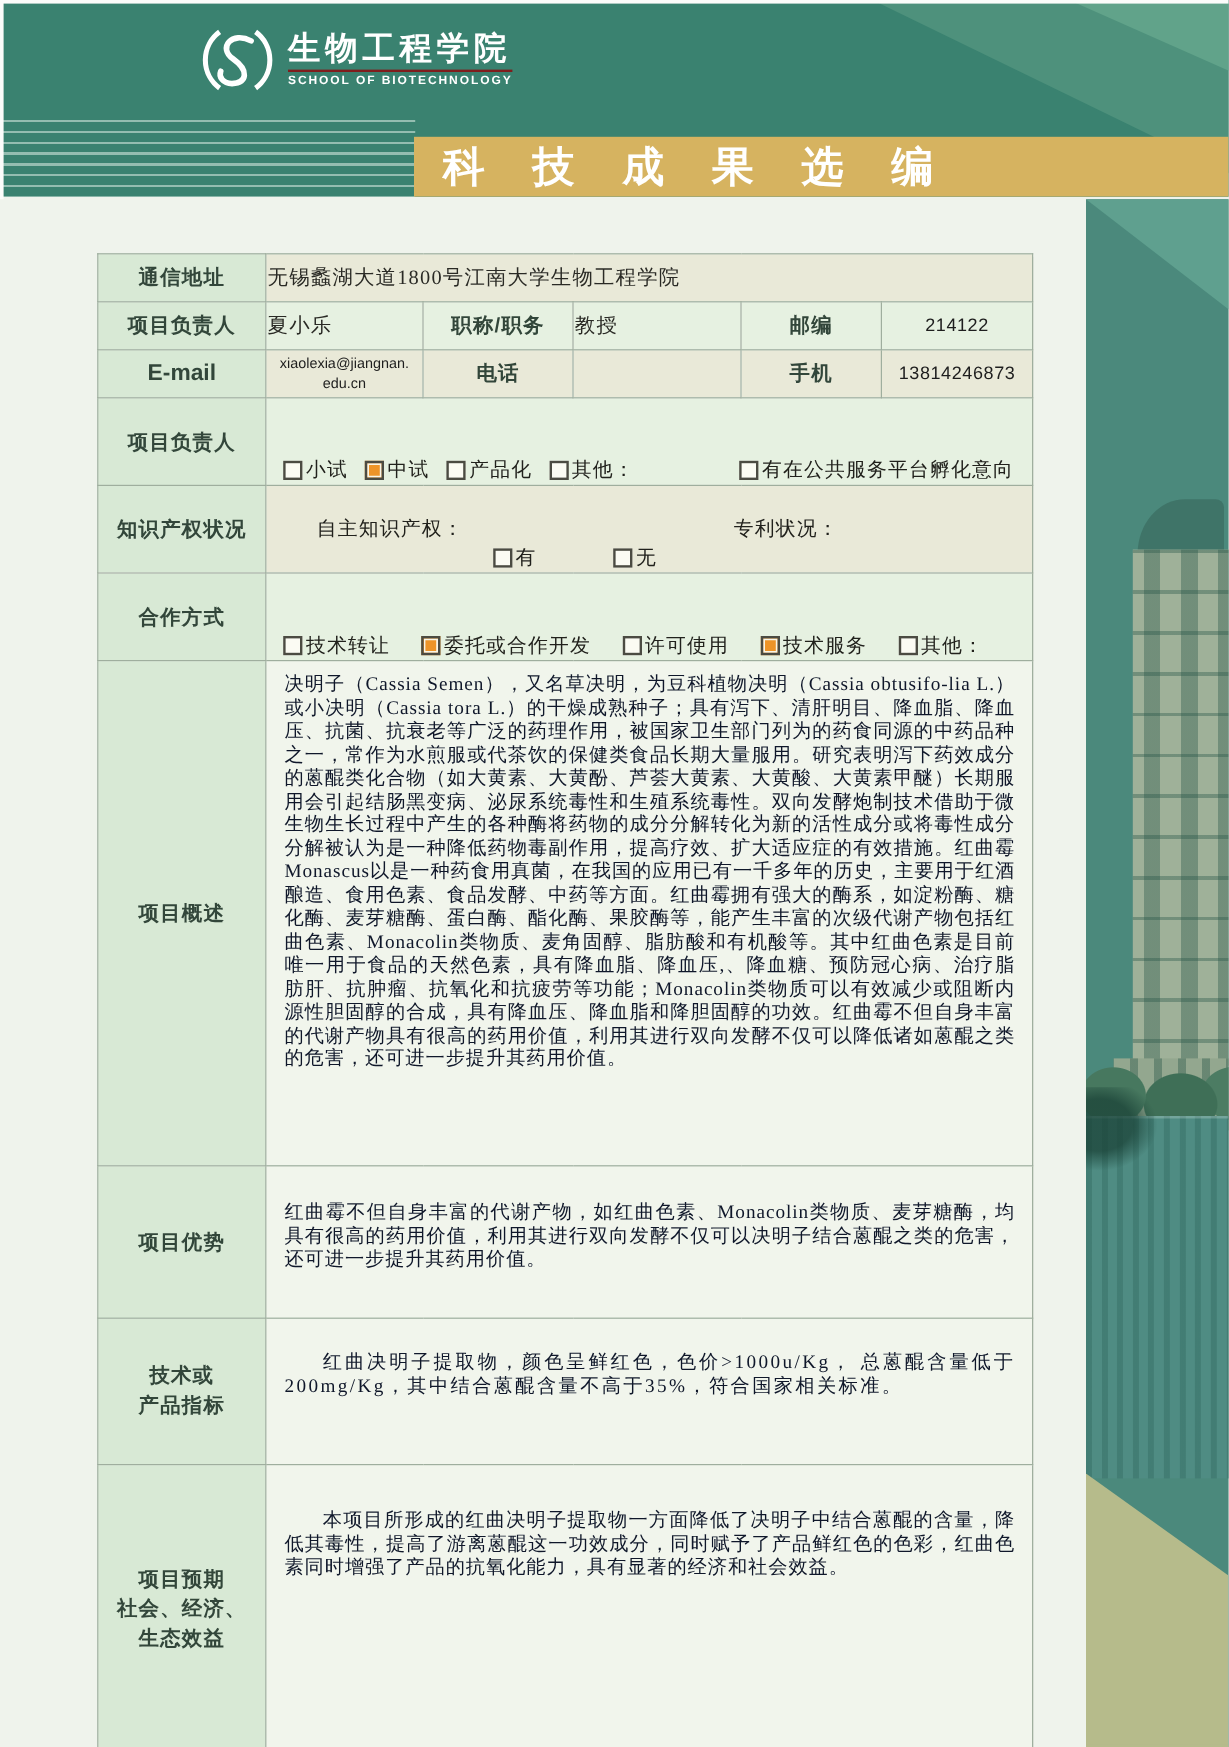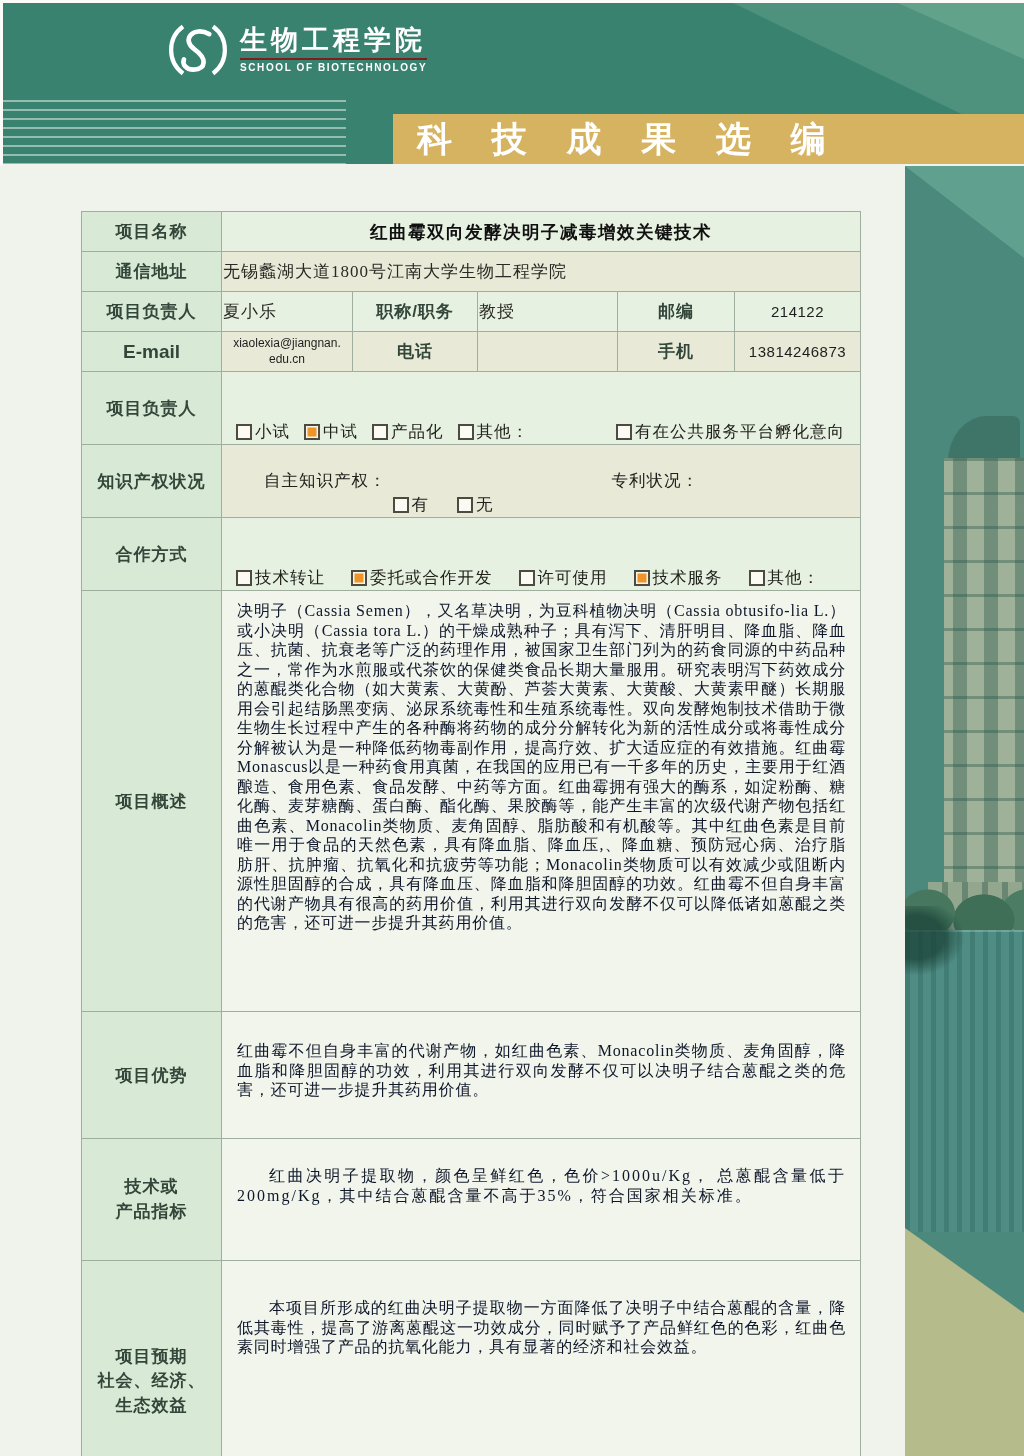--- a/index.html
+++ b/index.html
@@ -10,21 +10,21 @@
 
   
   .hero{position:absolute;top:0;left:0;width:1024px;height:164px;background:#3a8270;overflow:hidden;}
   .hero-d1{position:absolute;inset:0;background:#4e917c;clip-path:polygon(71% 0,100% 0,100% 88%);}
   .hero-d2{position:absolute;inset:0;background:#61a38a;clip-path:polygon(87% 0,100% 0,100% 36%);}
   .hero-stripes{position:absolute;left:0;top:100px;width:346px;height:64px;
         background:repeating-linear-gradient(180deg,rgba(222,238,229,.55) 0 2px,rgba(0,0,0,0) 2px 9px);}
   .logo{position:absolute;left:168px;top:20px;display:flex;align-items:center;gap:12px;color:#fff;}
   .logo-cn{font-family:"Liberation Serif",serif;font-weight:bold;font-size:27px;letter-spacing:4px;line-height:1;}
   .logo-en{font-size:10px;letter-spacing:1.6px;border-top:2px solid #7f1d1d;margin-top:4px;padding-top:2px;font-weight:bold;}
-  .banner{position:absolute;left:345px;top:114px;right:0;height:50px;background:#d6b360;display:flex;align-items:center;margin-left:48px;}
+  .banner{position:absolute;left:345px;top:114px;right:0;height:50px;background:#d6b360;display:flex;align-items:center;}
   .banner-title{color:#fff;font-size:35px;font-weight:bold;letter-spacing:15px;padding-left:24px;white-space:nowrap;}
 
   
   .strip{position:absolute;left:905px;top:166px;width:119px;height:1290px;background:#4b897c;overflow:hidden;}
   .strip-light{position:absolute;left:0;top:0;width:100%;height:92px;background:#5fa08f;
         clip-path:polygon(0 0,100% 0,100% 100%);}
   .bldg-roof{position:absolute;right:4px;top:250px;width:72px;height:48px;background:#3f7468;
         border-radius:55% 10% 0 0 / 95% 14% 0 0;}
   .bldg-wall{position:absolute;right:0;top:292px;width:80px;height:430px;background:#9fb199;
         background-image:
@@ -58,21 +58,21 @@
   .h40{height:40px}.h38{height:38px}.h39{height:39px}
   .h421{height:421px}.h127{height:127px}.h122{height:122px}.h242{height:242px}
 
   .val-bold{font-weight:bold;font-size:17.5px;color:#101010;text-align:center;letter-spacing:1.5px;}
   .val-serif{font-family:"Liberation Serif",serif;font-size:17px;color:#2a2a25;text-align:left;letter-spacing:1px;}
   .val-num{font-size:15px;color:#1e1e1e;text-align:center;letter-spacing:.5px;}
   .email-lab{font-size:19px;font-weight:bold;letter-spacing:0;}
   .email-val{font-size:12px;color:#1e1e1e;text-align:center;line-height:1.3;word-break:break-all;padding:0 9px;}
 
   .chk-cell{font-family:"Liberation Serif",serif;font-size:16.5px;color:#21211c;letter-spacing:1px;}
-  .chk-line{display:flex;align-items:center;padding:0 14px 0 13px;}
+  .chk-line{display:flex;align-items:center;padding:0 14px 0 13px;gap:18px;}
   .chk{display:inline-flex;align-items:center;gap:3px;cursor:pointer;white-space:nowrap;margin-top:48px;}
   .box{width:12px;height:12px;border:2px solid #4b4b42;background:#fbfbf3;flex:none;}
   .chk[data-checked="true"] .box{background:#ee9428;box-shadow:inset 0 0 0 1.5px #f8f5e8;}
   .gap14{gap:14px}.gap26{gap:26px}
   .push-right{margin-left:auto;}
   .ip-own{margin-right:6px;}
   .ip-gap{width:28px;flex:none;}
   .patent{margin-left:auto;margin-right:146px;}
 
   .para{font-family:"Liberation Serif",serif;font-size:16px;line-height:19.5px;letter-spacing:.8px;
@@ -124,24 +124,20 @@
     <colgroup>
       <col style="width:140px">
         <col style="width:131px">
         <col style="width:125px">
       <col style="width:140px">
         <col style="width:117px">
         <col style="width:126px">
     </colgroup>
 
     <tbody>
-        <tr class="h40">
-      <td class="lab">项目名称</td>
-      <td class="vg val-bold" colspan="5">红曲霉双向发酵决明子减毒增效关键技术</td>
-    </tr>
 
     <tr class="h40">
       <td class="lab">通信地址</td>
       <td class="vb val-serif" colspan="5">无锡蠡湖大道1800号江南大学生物工程学院</td>
     </tr>
 
     <tr class="h40">
       <td class="lab">项目负责人</td>
       <td class="vg val-serif">夏小乐</td>
       <td class="lab vg">职称/职务</td>
@@ -237,21 +233,21 @@
     <tr class="h421">
       <td class="lab">项目概述</td>
       <td class="vw" colspan="5">
         <p class="para">决明子（Cassia Semen），又名草决明，为豆科植物决明（Cassia obtusifo-lia L.）或小决明（Cassia tora L.）的干燥成熟种子；具有泻下、清肝明目、降血脂、降血压、抗菌、抗衰老等广泛的药理作用，被国家卫生部门列为的药食同源的中药品种之一，常作为水煎服或代茶饮的保健类食品长期大量服用。研究表明泻下药效成分的蒽醌类化合物（如大黄素、大黄酚、芦荟大黄素、大黄酸、大黄素甲醚）长期服用会引起结肠黑变病、泌尿系统毒性和生殖系统毒性。双向发酵炮制技术借助于微生物生长过程中产生的各种酶将药物的成分分解转化为新的活性成分或将毒性成分分解被认为是一种降低药物毒副作用，提高疗效、扩大适应症的有效措施。红曲霉Monascus以是一种药食用真菌，在我国的应用已有一千多年的历史，主要用于红酒酿造、食用色素、食品发酵、中药等方面。红曲霉拥有强大的酶系，如淀粉酶、糖化酶、麦芽糖酶、蛋白酶、酯化酶、果胶酶等，能产生丰富的次级代谢产物包括红曲色素、Monacolin类物质、麦角固醇、脂肪酸和有机酸等。其中红曲色素是目前唯一用于食品的天然色素，具有降血脂、降血压,、降血糖、预防冠心病、治疗脂肪肝、抗肿瘤、抗氧化和抗疲劳等功能；Monacolin类物质可以有效减少或阻断内源性胆固醇的合成，具有降血压、降血脂和降胆固醇的功效。红曲霉不但自身丰富的代谢产物具有很高的药用价值，利用其进行双向发酵不仅可以降低诸如蒽醌之类的危害，还可进一步提升其药用价值。</p>
       </td>
     </tr>
 
     <tr class="h127">
       <td class="lab">项目优势</td>
       <td class="vw" colspan="5">
-        <p class="para p-adv">红曲霉不但自身丰富的代谢产物，如红曲色素、Monacolin类物质、麦角固醇，降血脂和降胆固醇的功效，利用其进行双向发酵不仅可以决明子结合蒽醌之类的危害，还可进一步提升其药用价值。</p>
+        <p class="para p-adv">红曲霉不但自身丰富的代谢产物，如红曲色素、Monacolin类物质、麦芽糖酶，均具有很高的药用价值，利用其进行双向发酵不仅可以决明子结合蒽醌之类的危害，还可进一步提升其药用价值。</p>
       </td>
     </tr>
 
     <tr class="h122">
       <td class="lab">
         <div class="lab-line">技术或</div>
         <div class="lab-line">产品指标</div>
       </td>
       <td class="vw" colspan="5">
         <p class="para p-ind">红曲决明子提取物，颜色呈鲜红色，色价&gt;1000u/Kg， 总蒽醌含量低于200mg/Kg，其中结合蒽醌含量不高于35%，符合国家相关标准。</p>

